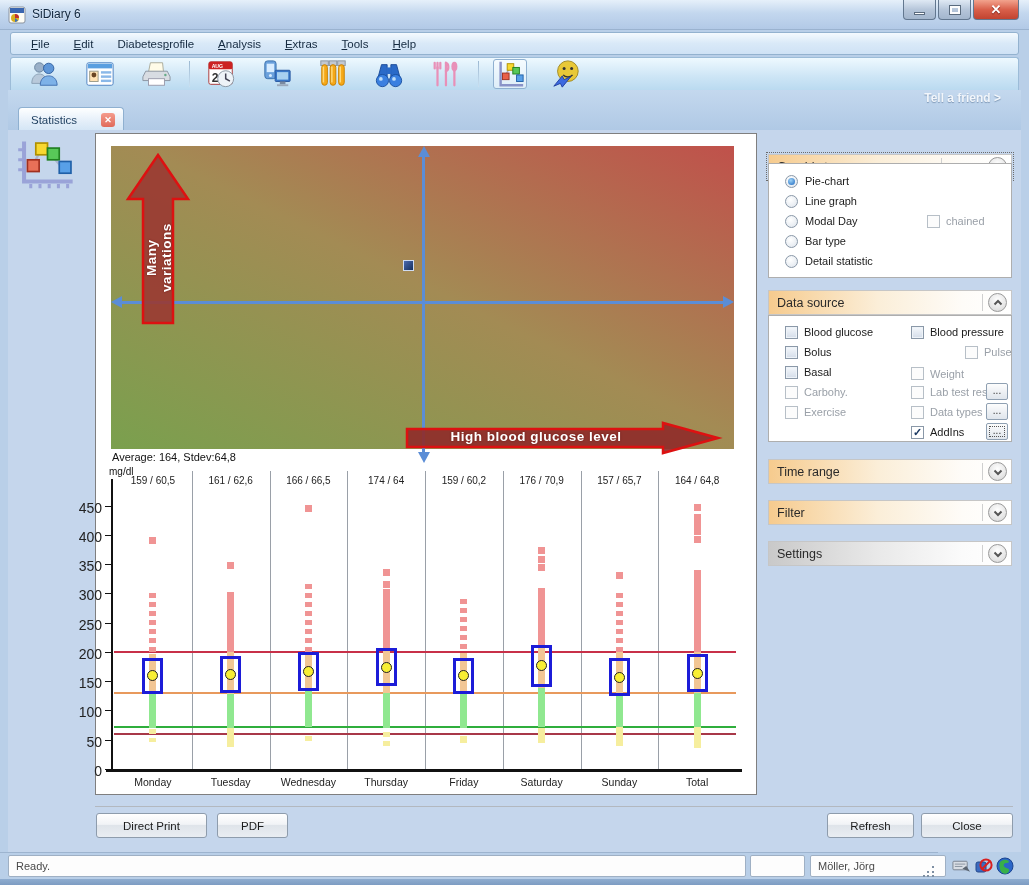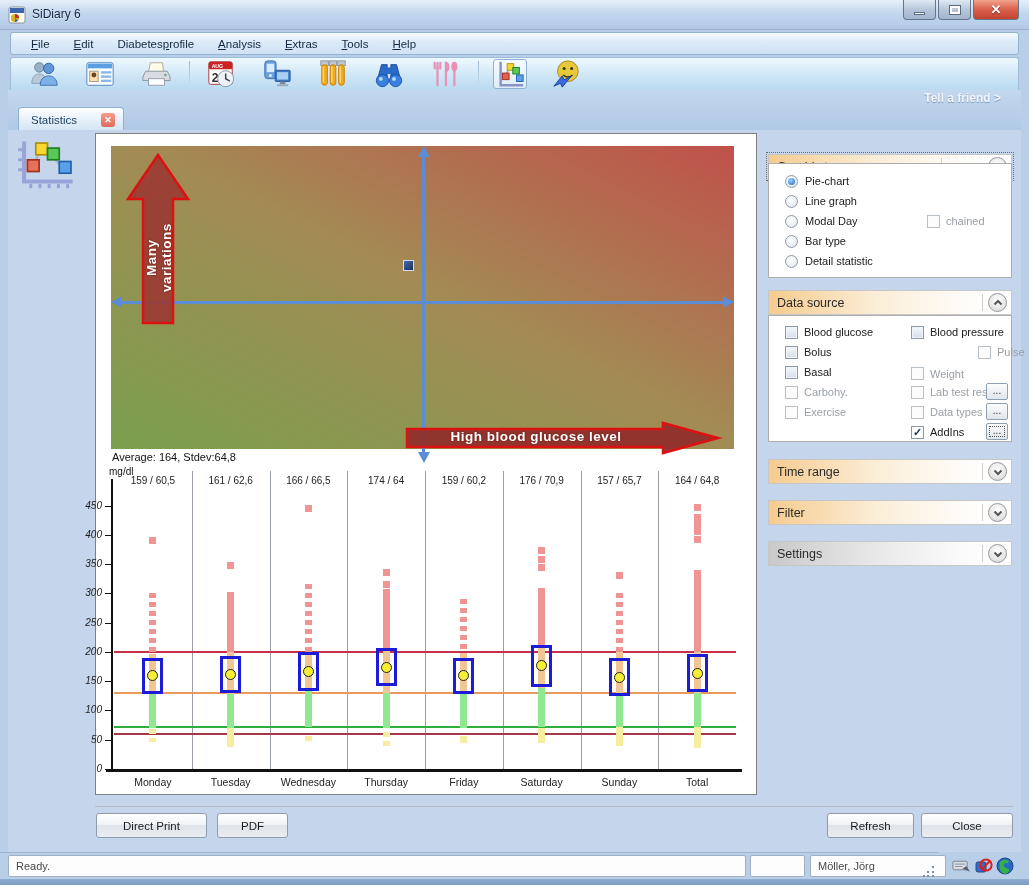--- a/index.html
+++ b/index.html
@@ -47,21 +47,21 @@
     background:linear-gradient(to top right,#7aa04e 0%,#a38b54 52%,#c0514b 100%);}
   .ch-line{position:absolute;background:#5b8dd6;}
   .ch-head{position:absolute;width:0;height:0;}
   .vlabel{position:absolute;writing-mode:vertical-rl;transform:rotate(180deg);color:#fff;font-weight:bold;
     font-size:13.5px;text-align:center;text-shadow:0 0 2px #6a1510;letter-spacing:.5px;}
   .hlabel{position:absolute;color:#fff;font-weight:bold;font-size:13.5px;text-align:center;text-shadow:0 0 2px #6a1510;letter-spacing:.5px;}
   .qcaption{position:absolute;left:16px;top:317px;font-size:11px;color:#111;}
   .qpoint{position:absolute;width:11px;height:11px;border:1px solid #cfdcf2;
     background:linear-gradient(135deg,#4a6ab0,#16305e);}
   .ylab{position:absolute;font-size:10px;color:#111;}
-  .ticklabel{position:absolute;font-size:10px;color:#222;text-align:right;font-style:italic;}
+  .ticklabel{position:absolute;font-size:14px;color:#222;text-align:right;}
   .statslabel{position:absolute;font-size:10px;color:#222;text-align:center;white-space:nowrap;}
   .daylabel{position:absolute;font-size:10.5px;color:#222;text-align:center;}
   .lowerchart{position:absolute;left:0px;top:327px;width:662px;height:335px;}
   .plotbg{position:absolute;background:linear-gradient(to bottom,#ffffff 0%,#f4f4fb 16%,#d6d6f4 42%,#acacc ea 0,#ababe9 72%,#9393e0 100%);}
   
   .hdr{position:absolute;width:244px;height:25px;border:1px solid #c6c6c6;display:flex;align-items:center;
     background:linear-gradient(to right,#f6cb8e,#fbeed8 45%,#fefcf8 80%,#ffffff);}
   .hdr.gray{background:linear-gradient(to right,#c9c9c9,#e9e9e9 45%,#fbfbfb 80%,#ffffff);}
   .hdr.focused{outline:1px dotted #6b6b6b;outline-offset:1px;}
   .hdr-title{font-size:12.5px;color:#2a2a2a;margin-left:8px;flex:1;}
@@ -482,21 +482,21 @@
         <div class="opt-row" style="left: 16px; top: 88px; max-width: 110px; overflow: hidden;">
           <span class="cb dis"></span>
           <span class="olabel dis" style="white-space: nowrap;">Exercise</span>
         </div>
       </div>
       <div id="ds-right">
         <div class="opt-row" style="left: 142px; top: 8px; max-width: 110px; overflow: hidden; justify-content: center;">
           <span class="cb shaded"></span>
           <span class="olabel" style="white-space: nowrap;">Blood pressure</span>
         </div>
-        <div class="opt-row" style="left: 161px; top: 28px; max-width: 110px; overflow: hidden; padding-left: 48px;">
+        <div class="opt-row" style="left: 148px; top: 28px; max-width: 110px; overflow: hidden; padding-left: 48px;">
           <span class="cb dis"></span>
           <span class="olabel dis" style="white-space: nowrap;">Pulse</span>
         </div>
         <div class="opt-row" style="left: 142px; top: 48px; max-width: 110px; overflow: hidden; align-items: flex-end;">
           <span class="cb dis"></span>
           <span class="olabel dis" style="white-space: nowrap;">Weight</span>
         </div>
         <div class="opt-row" style="left: 142px; top: 68px; max-width: 78px; overflow: hidden;">
           <span class="cb dis"></span>
           <span class="olabel dis" style="white-space: nowrap;">Lab test resu</span>

